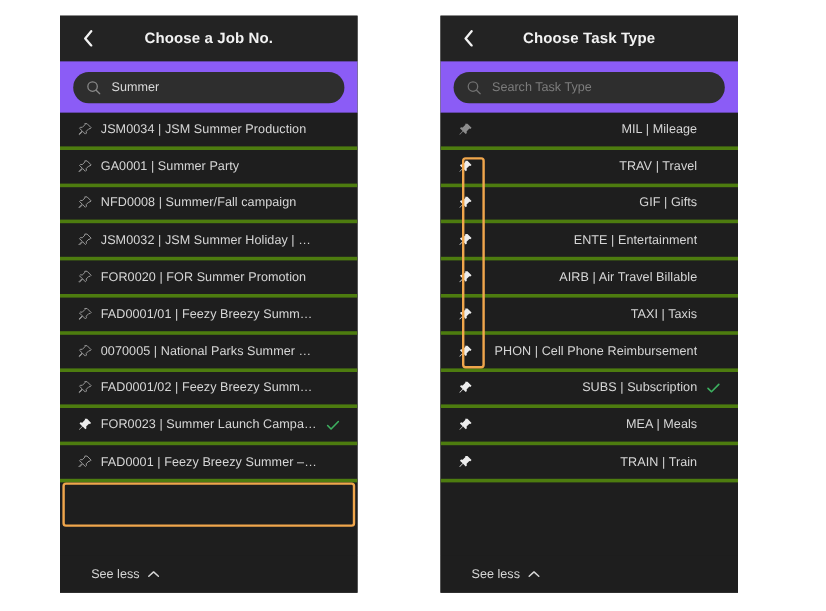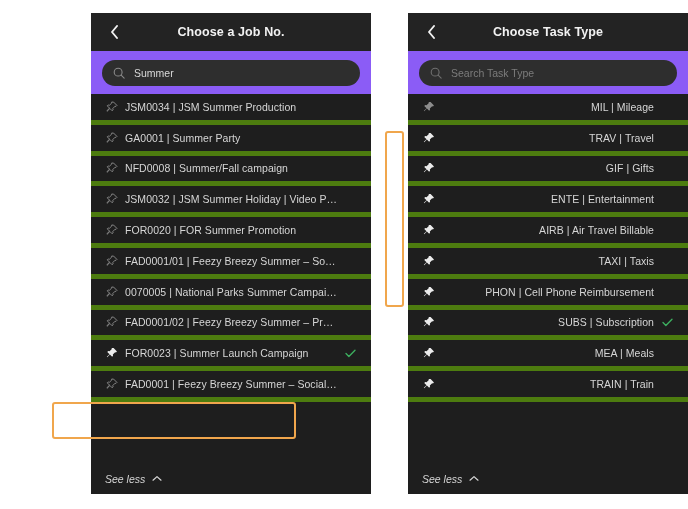--- a/index.html
+++ b/index.html
@@ -15,27 +15,26 @@
   .stage {
     position: relative;
     width: 688px;
     height: 509px;
     background: #ffffff;
   }
 
   .panel {
     position: absolute;
     top: 13px;
-    width: 280px;
+    width: 248px;
     height: 481px;
     background: #1e1e1e;
     overflow: hidden;
     display: flex;
     flex-direction: column;
-    margin-left: 41px;
   }
 
   #panel-jobs { left: 50px; }
   #panel-tasks { left: 367px; text-align: right; }
 
   
   .panel-header {
     position: relative;
     height: 38px;
     flex: 0 0 38px;
@@ -101,21 +100,21 @@
     background: #1e1e1e;
     overflow: hidden;
   }
   .list-row {
     position: relative;
     height: 30.8px;
     display: flex;
     align-items: center;
     padding: 0 14px 0 14px;
     box-sizing: border-box;
-    border-bottom: 5px solid #4d7c0f;
+    border-bottom: 3px solid #4d7c0f;
     cursor: pointer;
   }
   .row-icon {
     flex: 0 0 auto;
     width: 13px;
     display: flex;
     align-items: center;
     justify-content: center;
     margin-right: 7px;
   }
@@ -138,24 +137,23 @@
     margin-left: 6px;
   }
   .row-check svg { display: block; }
 
   
   .panel-footer {
     flex: 0 0 31px;
     background: #1e1e1e;
     display: flex;
     align-items: center;
-    padding: 0 14px;
+    padding: 0 26px;
     box-sizing: border-box;
     cursor: pointer;
-    font-style: italic;
   }
   .see-less-label {
     font-size: 10.5px;
     color: #d6d6d6;
     margin-right: 7px;
   }
   .chev-up svg { display: block; }
 
   
   .hl {

